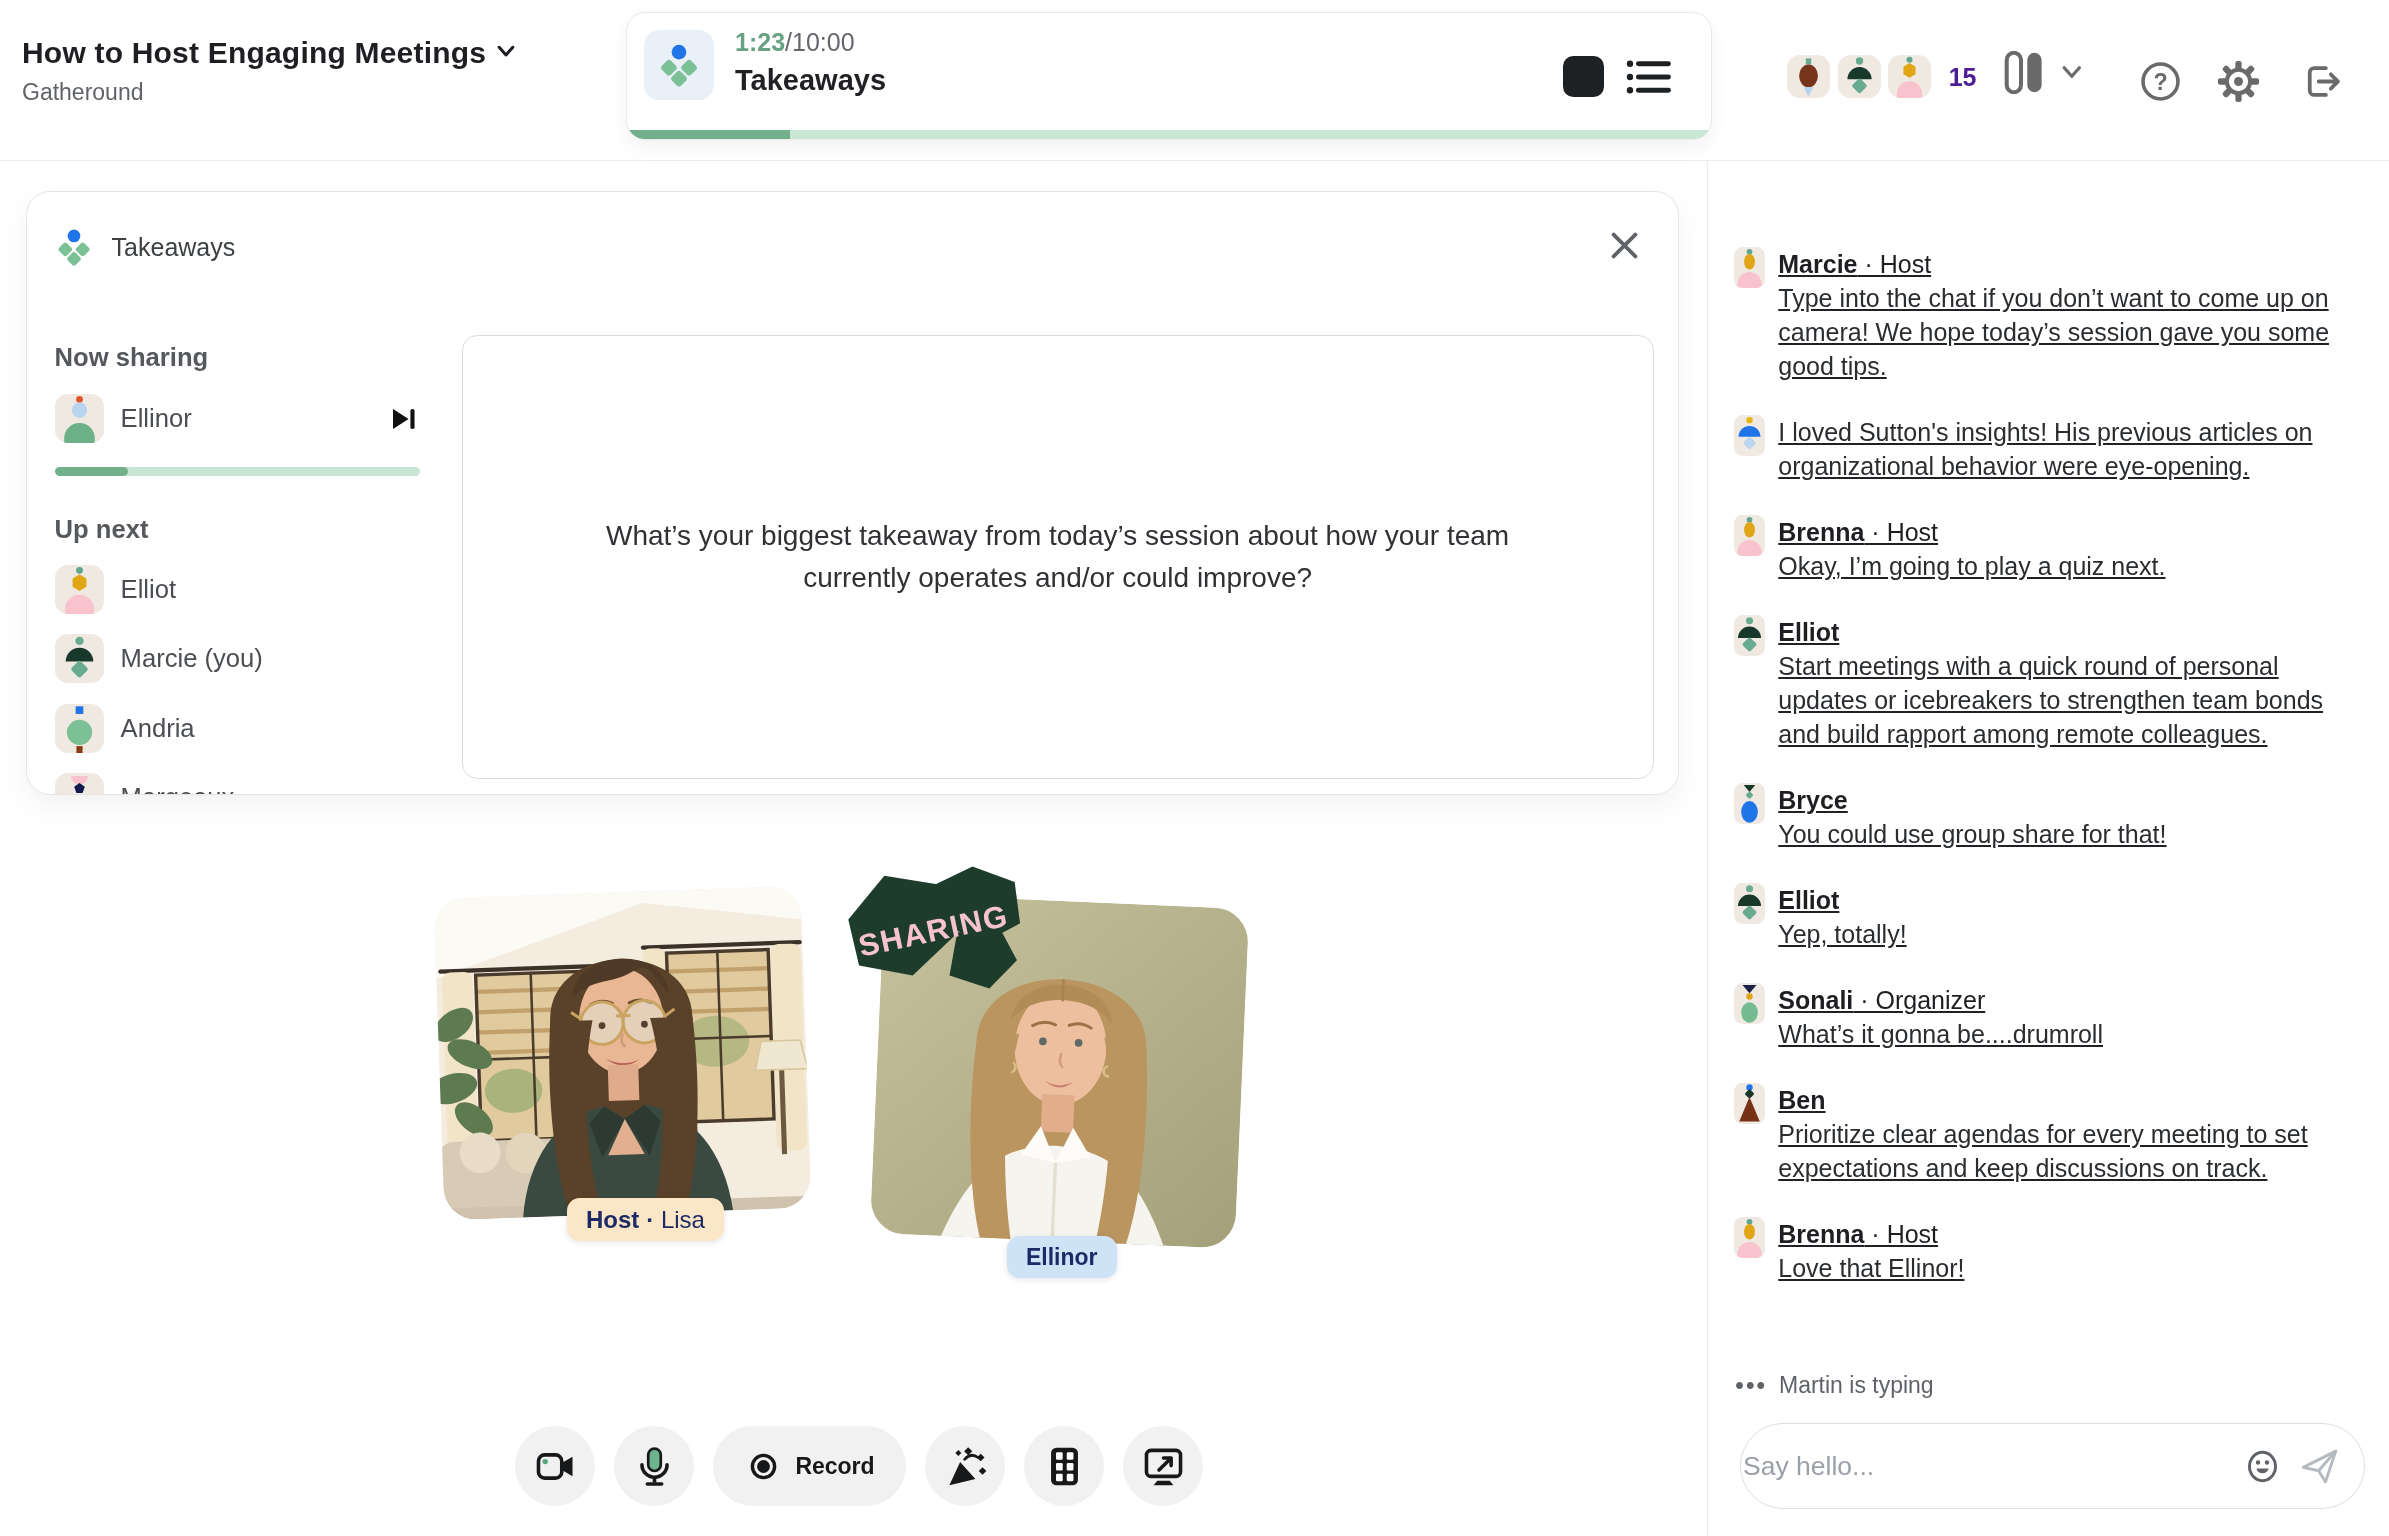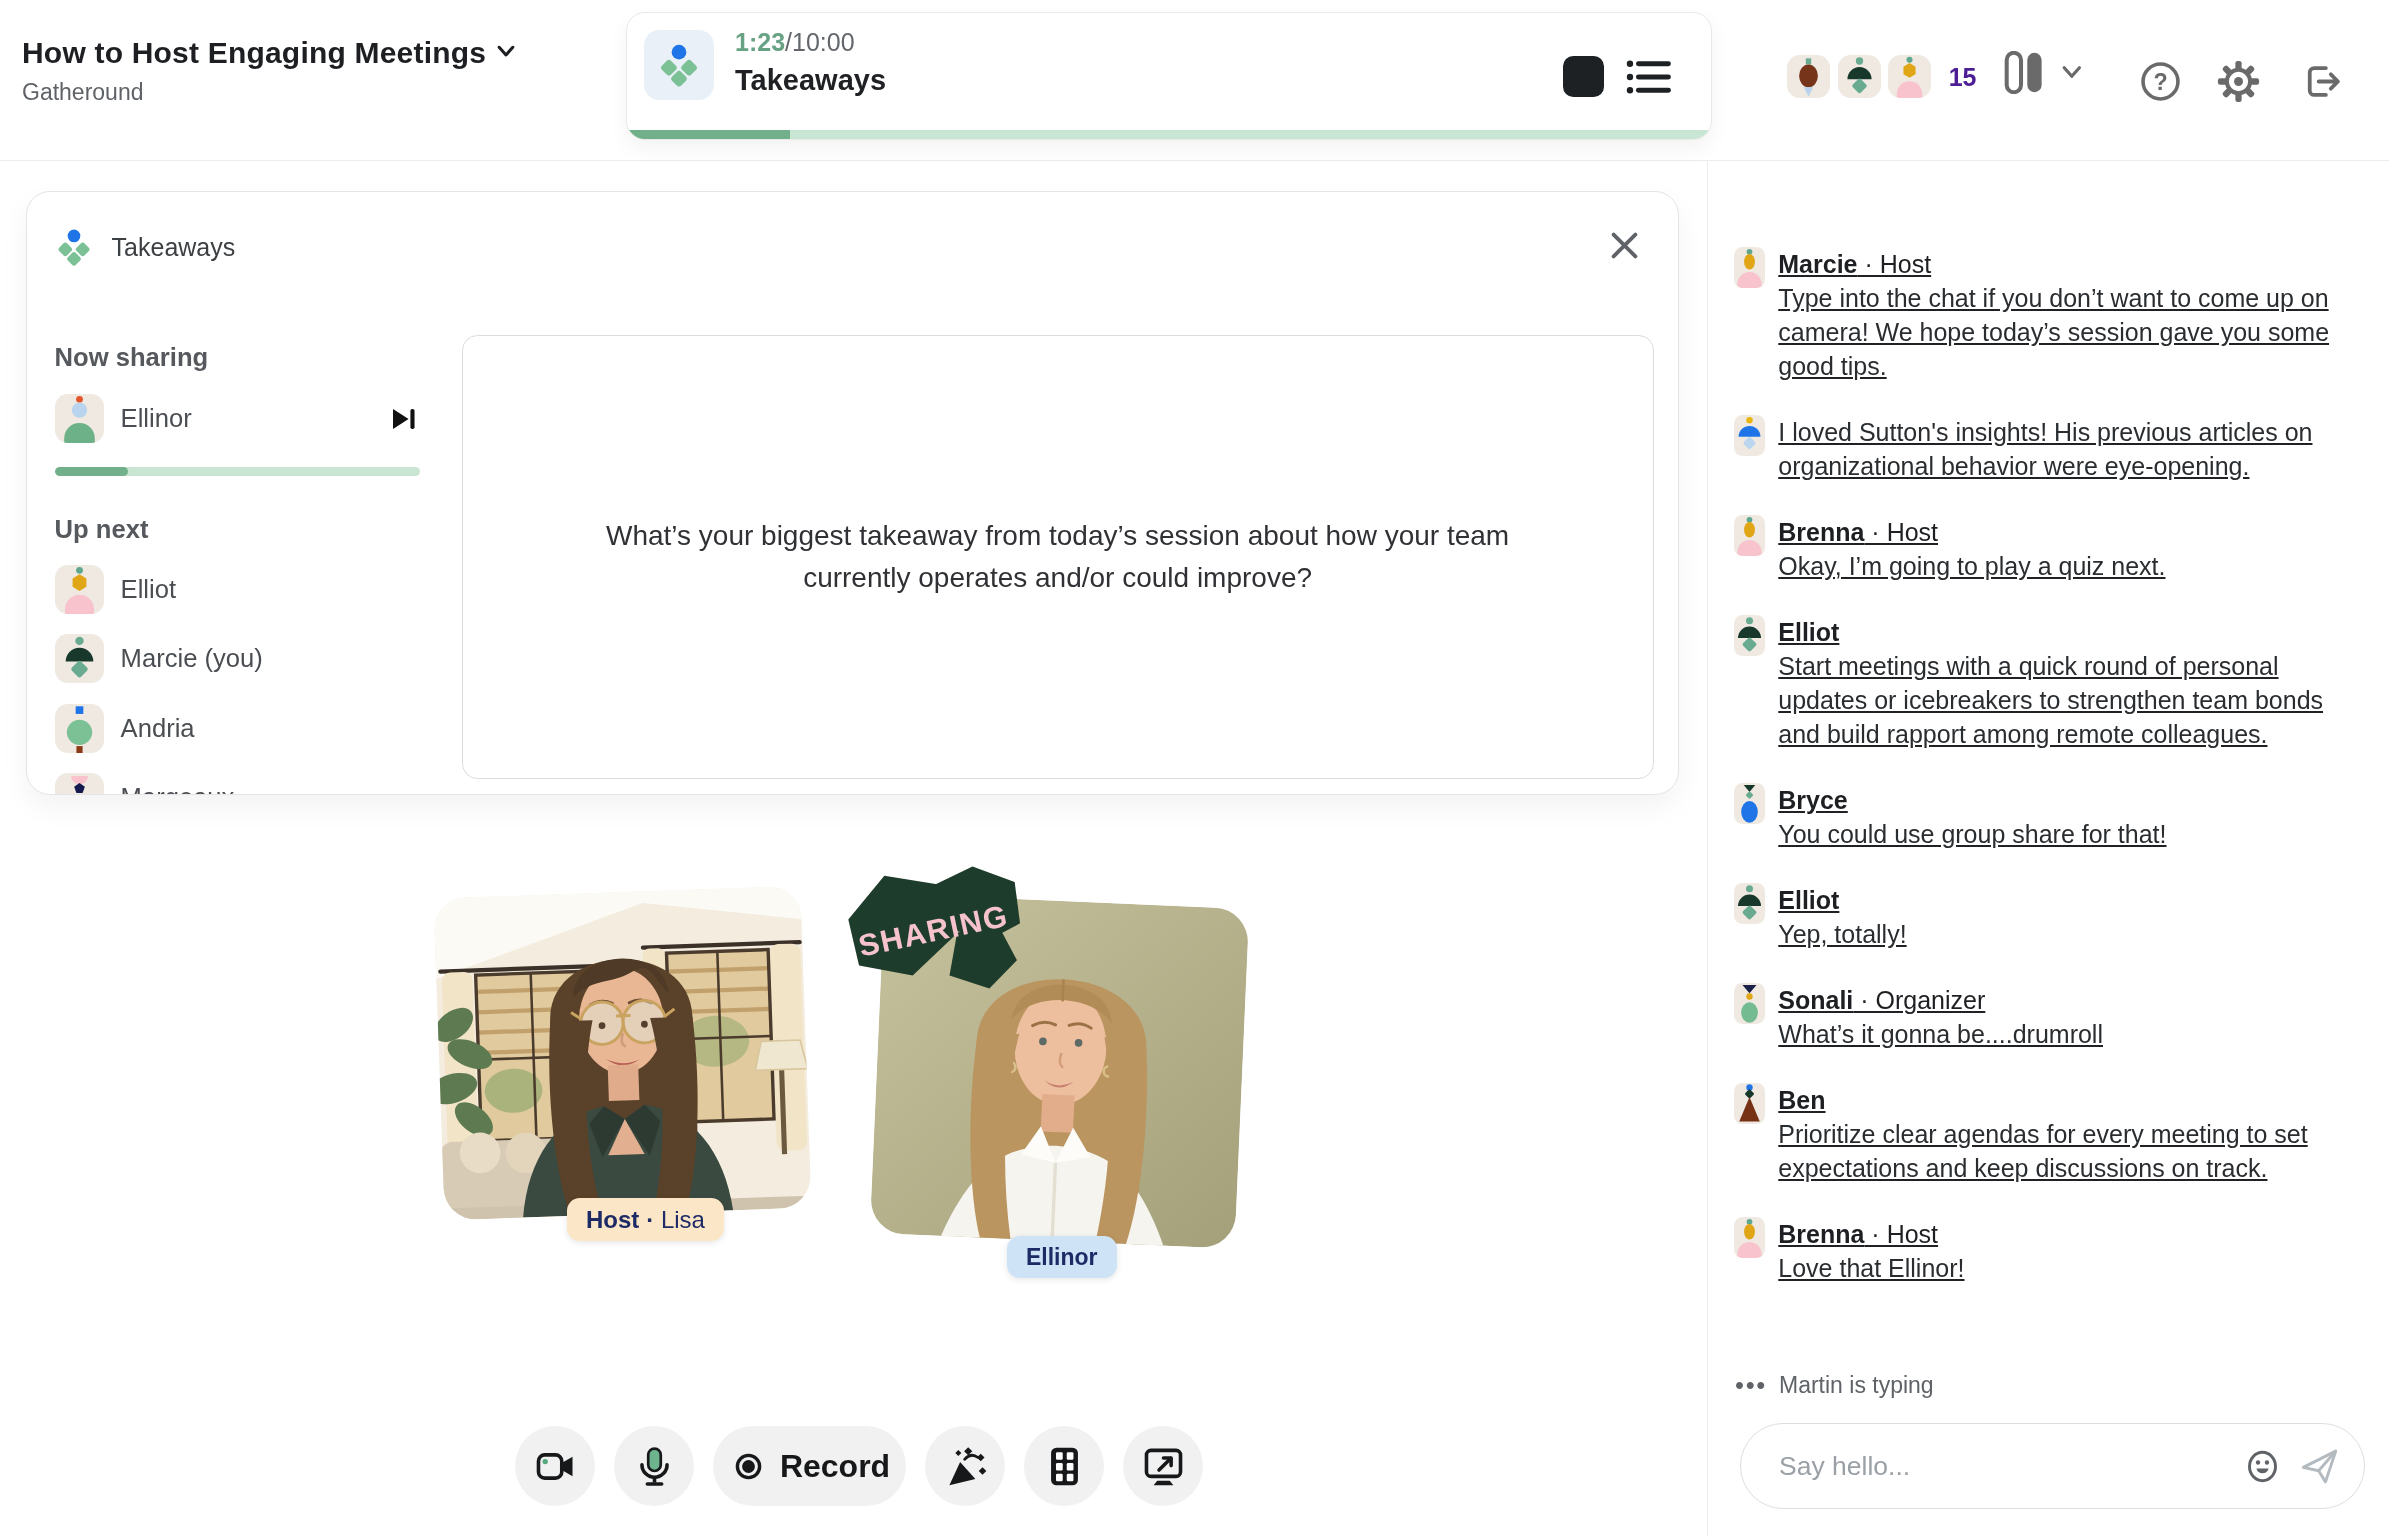--- a/index.html
+++ b/index.html
@@ -48,21 +48,21 @@
   .mbody{width:597px;text-decoration:underline;}
   .mhead{font-size:25px;line-height:34px;color:#1d1f22;}
   .mname{font-weight:700;}
   .mrole{font-weight:400;}
   .mtext{font-size:25px;line-height:34px;color:#2a2d30;}
   .typing{position:absolute;left:27px;top:1212px;display:flex;align-items:center;gap:12px;
           font-size:23px;color:#5f6368;}
   .tdots{letter-spacing:1.7px;font-size:25.6px;line-height:17px;}
   .input-bar{position:absolute;left:32px;top:1263px;width:623px;height:84px;border:1.7px solid #dedede;
       border-radius:43px;display:flex;align-items:center;background:#fff;}
-  .input-bar input{flex:1;border:none;outline:none;font-size:26.5px;color:#3c4043;margin-left:36px;
+  .input-bar input{flex:1;border:none;outline:none;font-size:26.5px;color:#3c4043;
       font-family:"Liberation Sans",sans-serif;background:transparent;}
   .input-bar input::placeholder{color:#9aa0a6;}
   .ibtn{display:flex;align-items:center;justify-content:center;cursor:pointer;}
   .emoji-btn{margin-right:17px;}
   .send-btn{margin-right:24px;}
 
   
   .panel{position:absolute;left:25.6px;top:191px;width:1651px;height:602px;background:#fff;
       border:1.7px solid #e5e5e5;border-radius:24px;box-shadow:0 12px 29px rgba(0,0,0,.05);overflow:hidden;}
   .panel-head{position:absolute;left:28px;top:36px;display:flex;align-items:center;gap:19px;}
@@ -95,21 +95,21 @@
   .tag-lisa .r{font-weight:700;}
   .tag-lisa .s{font-weight:700;margin:0 6.8px;}
   .tag-ellinor{left:1007px;top:1236px;background:#cfe3f6;font-weight:600;font-size:23px;}
 
   
   .toolbar{position:absolute;left:515px;top:1426px;display:flex;gap:19px;align-items:center;z-index:2;}
   .tbtn{width:80px;height:80px;border-radius:50%;background:#f1f1f1;display:flex;align-items:center;
         justify-content:center;cursor:pointer;}
   .record-btn{width:193px;height:80px;border-radius:40px;background:#f1f1f1;display:flex;align-items:center;
         justify-content:center;gap:12px;cursor:pointer;}
-  .record-label{font-size:32px;font-weight:700;color:#16181a;}
+  .record-label{font-size:23px;font-weight:700;color:#16181a;}
 </style>
 </head>
 <body>
 
 <div class="app">
 
   <header class="header">
     <div class="title-block">
       <div class="title-row">
         <span class="meeting-title">How to Host Engaging Meetings</span>

